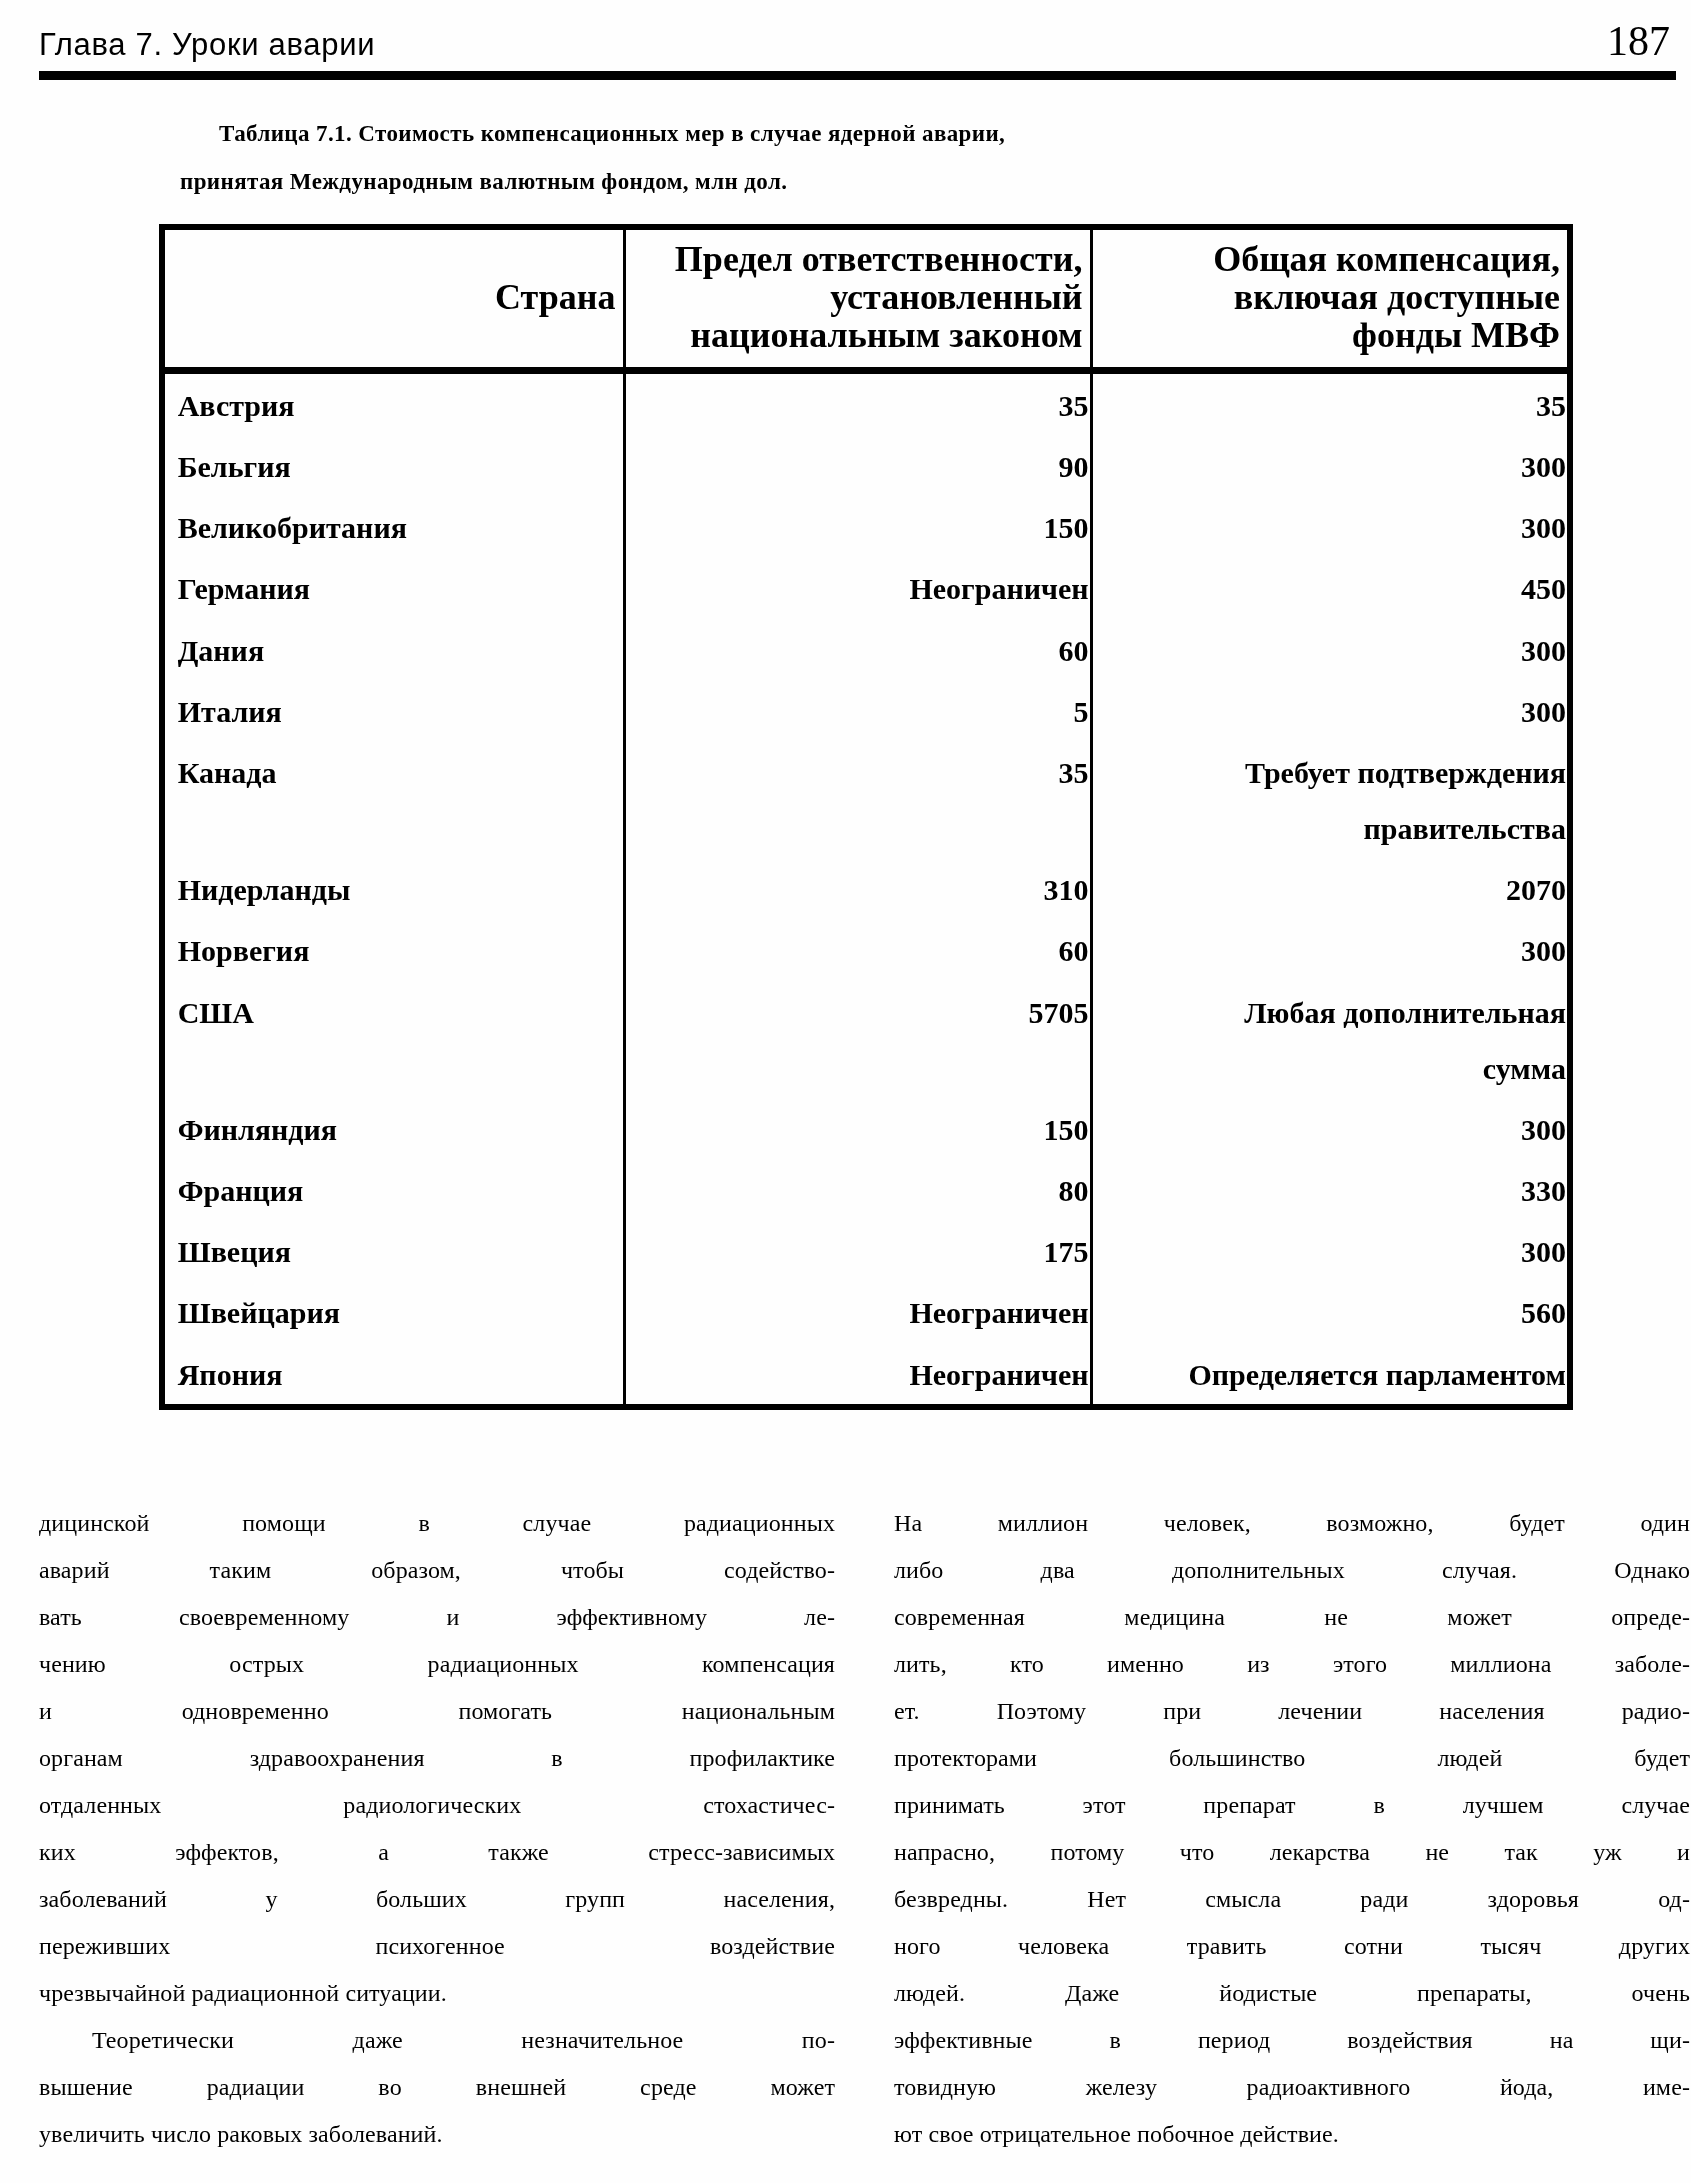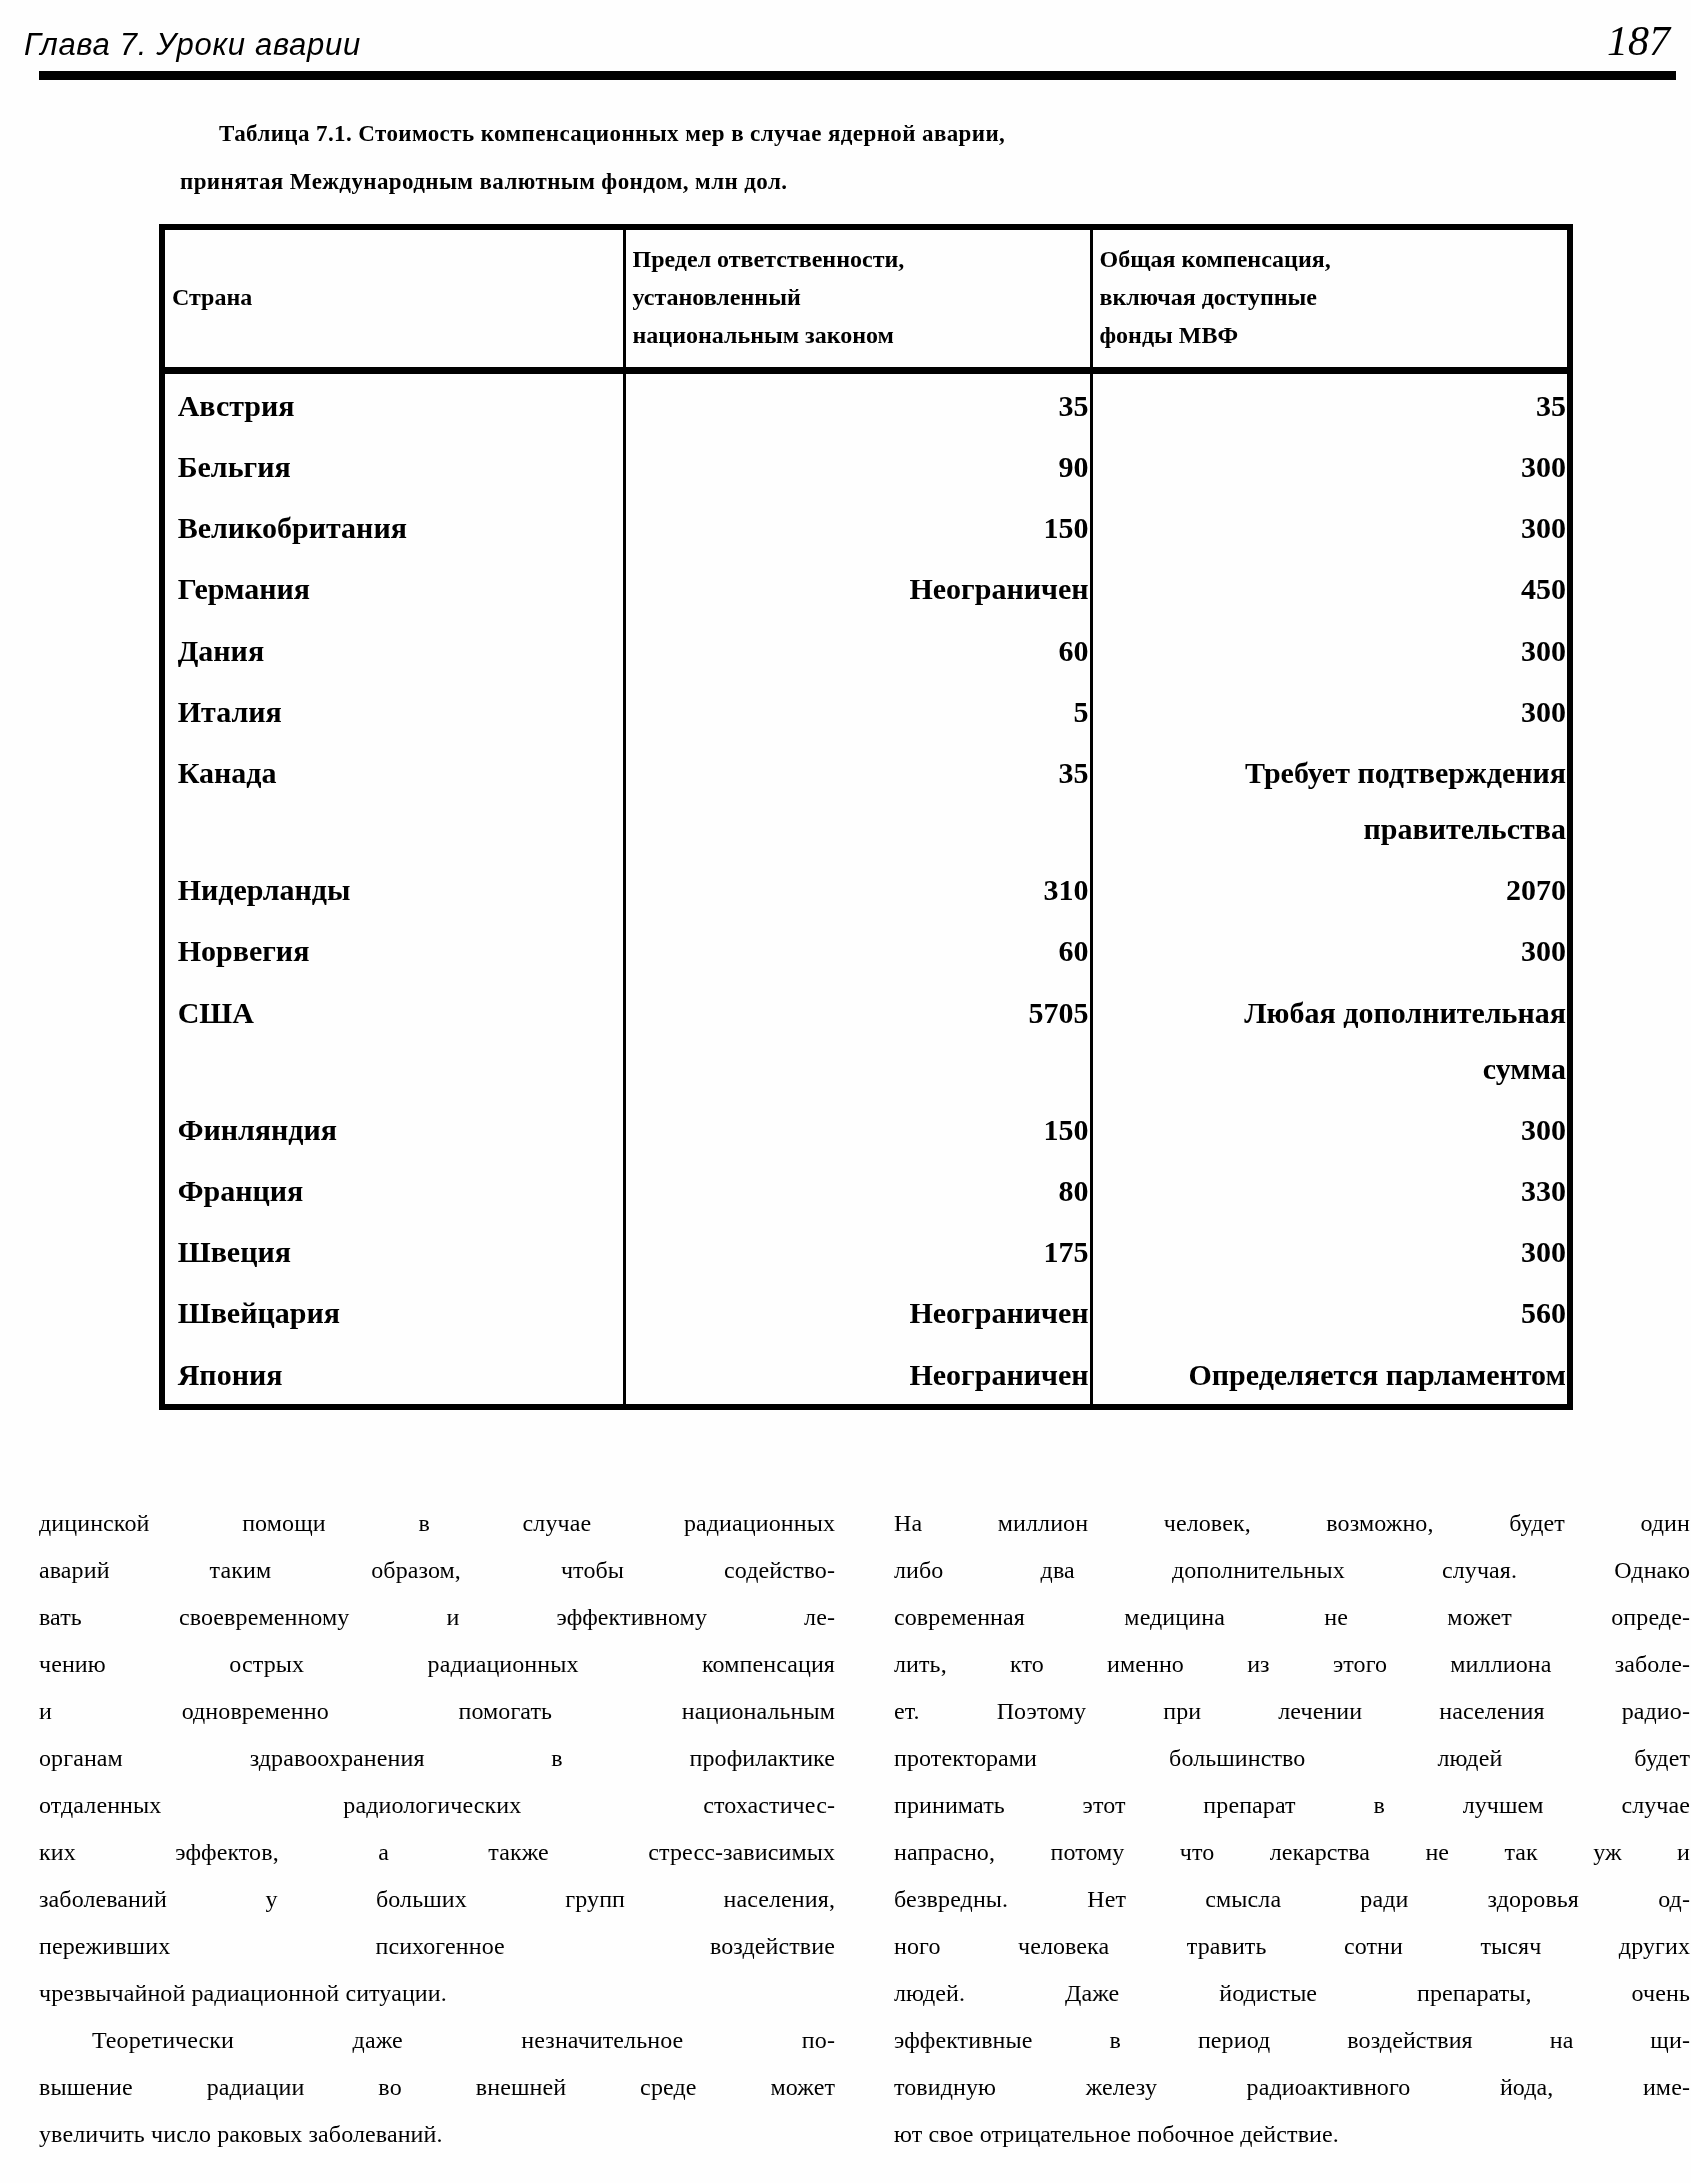--- a/index.html
+++ b/index.html
@@ -10,25 +10,24 @@
     margin: 0 auto;
     background: #fefefe;
     color: #000;
     font-family: "Liberation Serif", serif;
     overflow: hidden;
   }
 
   
   .page-header {
     position: absolute;
-    left: 24px; right: 21px; top: 17px;
+    left: 39px; right: 21px; top: 17px;
     display: flex;
     justify-content: space-between;
     align-items: baseline;
-    font-style: italic;
   }
   .chapter {
     font-family: "Liberation Sans", sans-serif;
     font-size: 31px;
     letter-spacing: 0.7px;
   }
   .pagenum {
     font-family: "Liberation Serif", serif;
     font-size: 42px;
   }
@@ -55,23 +54,23 @@
   .comp-table {
     position: absolute;
     left: 159px; top: 224px;
     width: 1407px;
     border-collapse: collapse;
     table-layout: fixed;
     border: 6.3px solid #000;
   }
   .comp-table th {
     font-weight: bold;
-    font-size: 24px;
+    font-size: 36px;
     line-height: 38px;
-    text-align: left;
+    text-align: right;
     vertical-align: middle;
     white-space: pre-line;
     padding: 10px 7px 12.7px 7px;
     border-bottom: 7px solid #000;
   }
   .comp-table td {
     font-weight: bold;
     font-size: 30px;
     line-height: 56px;
     vertical-align: top;

